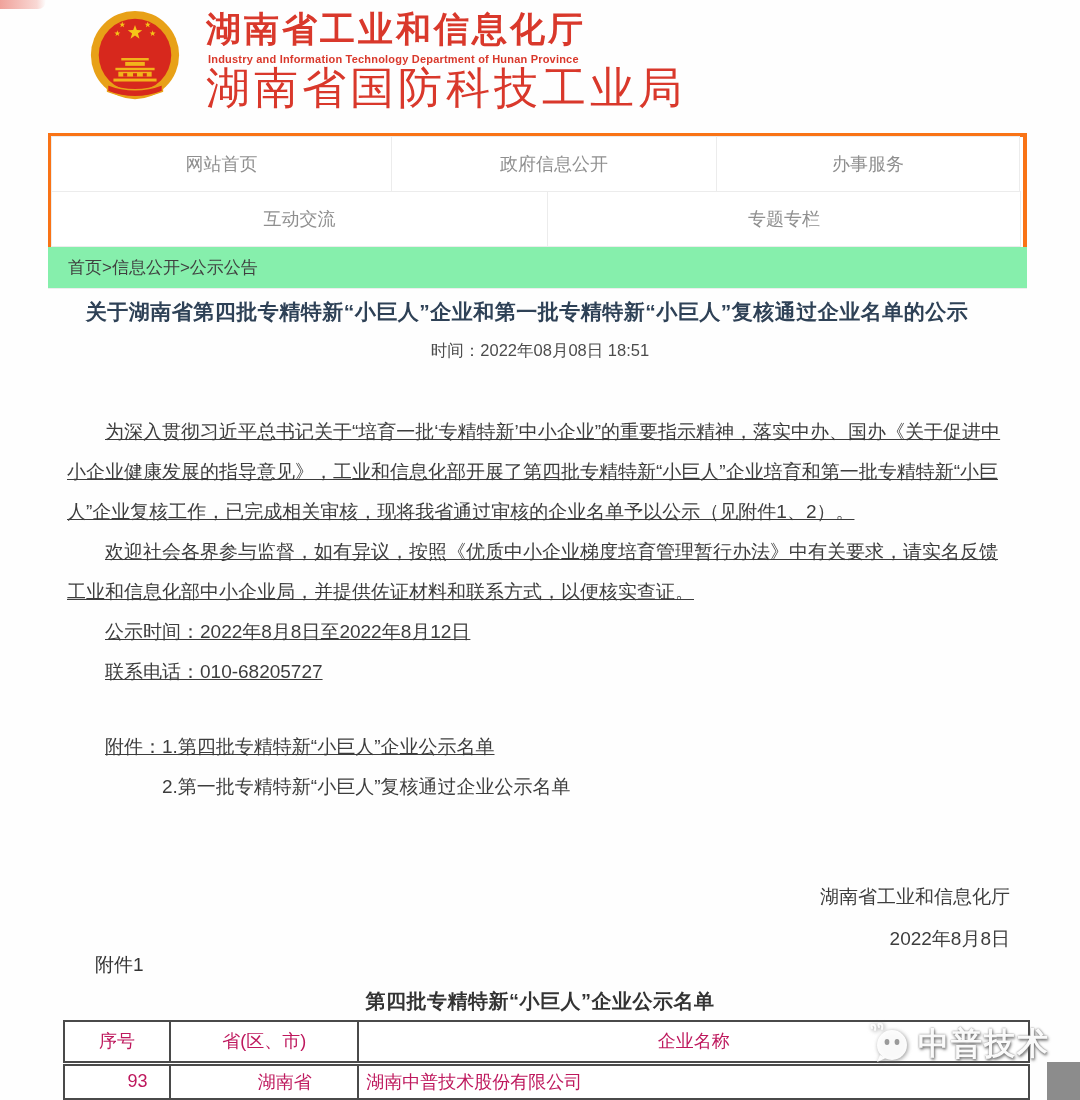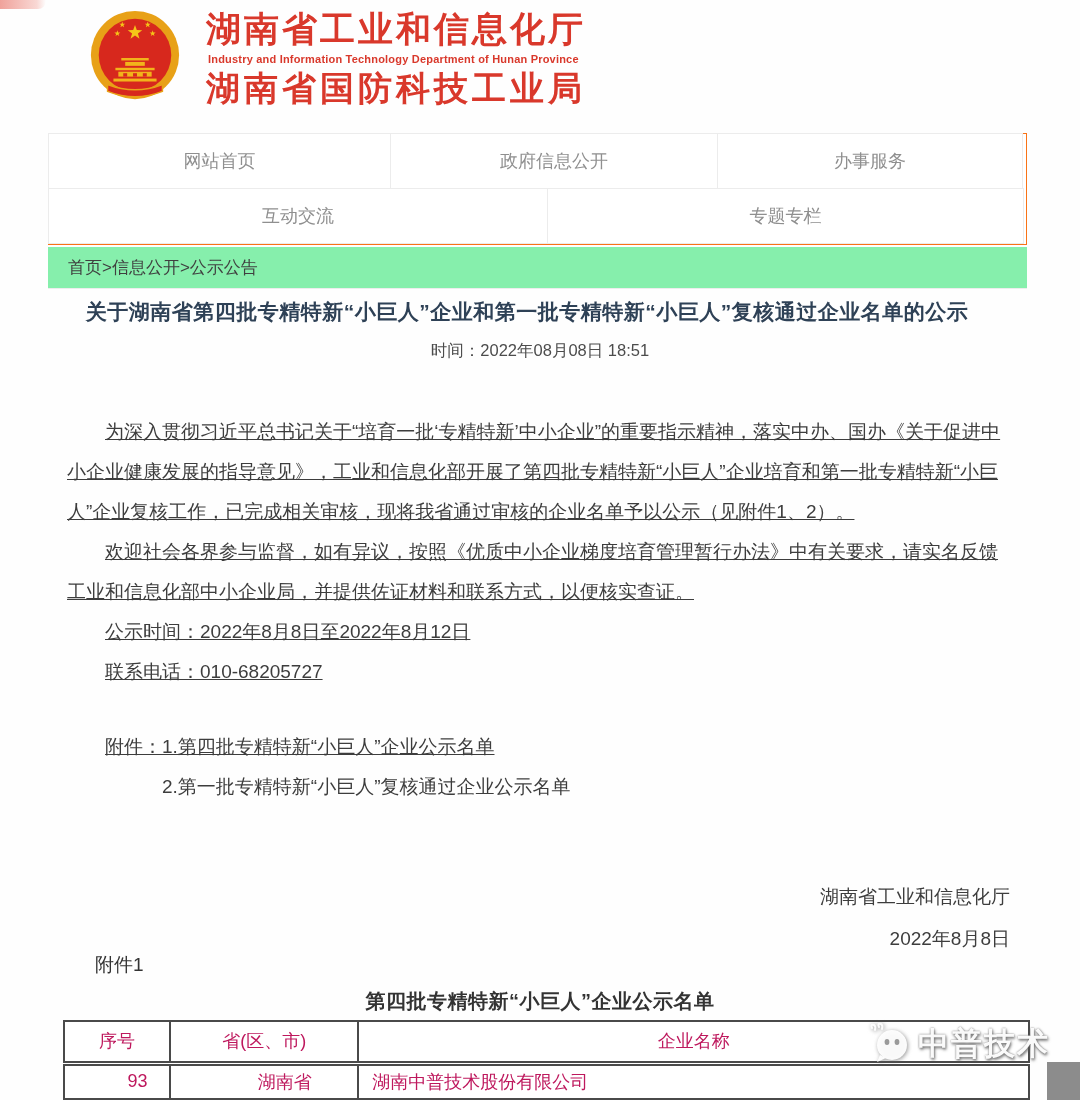--- a/index.html
+++ b/index.html
@@ -10,24 +10,24 @@
   
   .corner-red { position:absolute; top:0; left:0; width:46px; height:9px;
     background:linear-gradient(90deg,#e4574a,#f4b9b2 80%,transparent); opacity:.55; border-radius:0 0 8px 0; }
 
   
   .masthead { position:absolute; top:8px; left:86px; display:flex; align-items:center; }
   .emblem { width:98px; height:100px; flex:0 0 auto; }
   .org-text { margin-left:22px; color:#d9382b; }
   .org-line1 { font-size:35px; font-weight:bold; letter-spacing:3px; line-height:38px; }
   .org-en { font-size:11px; font-weight:bold; letter-spacing:.2px; line-height:18px; margin:2px 0 1px 2px; }
-  .org-line2 { font-size:34px; font-weight:bold; letter-spacing:4px; line-height:38px; }
+  .org-line2 { font-size:44px; font-weight:normal; letter-spacing:4px; line-height:38px; }
 
   
-  .nav { position:absolute; top:133px; left:48px; width:979px; border:1px solid #f97316; background:#fff; }
+  .nav { position:absolute; top:133px; left:48px; width:979px; border:4px solid #f97316; background:#fff; }
   .nav-row { display:flex; }
   .nav-cell { height:56px; display:flex; align-items:center; justify-content:center;
     font-size:18px; color:#8f8f8f; border:1px solid #ececec; margin:-1px 0 0 -1px; cursor:pointer; }
   .r1c1 { width:35.1%; } .r1c2 { width:33.6%; } .r1c3 { width:31.3%; }
   .r2c1 { width:51.2%; } .r2c2 { width:48.8%; }
 
   
   .breadcrumb { position:absolute; top:247px; left:48px; width:979px; height:42px;
     line-height:42px; padding-left:20px; font-size:17px; color:#3f3f3f;
     border-bottom:1px solid #ededed; background:#86efac; }
@@ -50,21 +50,21 @@
 
   
   .attach1-label { position:absolute; top:952px; left:95px; font-size:19px; color:#333; }
   .table-title { position:absolute; top:988px; left:40px; width:1000px; text-align:center;
     font-size:20px; font-weight:bold; color:#333; letter-spacing:.5px; }
   .list-table { position:absolute; top:1020px; left:63px; width:967px;
     border-collapse:collapse; background:#fff; font-size:18px; color:#be185d; }
   .list-table th { border:2px solid #4a4a4a; border-bottom:5px double #4a4a4a;
     font-weight:normal; height:42px; text-align:center; }
   .list-table td { border:2px solid #4a4a4a; height:36px; text-align:center;padding-left:41px; }
-  .list-table td.company { text-align:left; padding-left:13px; }
+  .list-table td.company { text-align:left; padding-left:7px; }
   .col-no { width:11%; } .col-prov { width:19.5%; }
 
   
   .watermark { position:absolute; top:1022px; left:868px; display:flex; align-items:center; z-index:5; }
   .wm-icon { width:44px; height:44px; margin-right:6px; filter:drop-shadow(1px 1px 2px rgba(100,100,100,.7)); }
   .wm-text { font-size:31px; font-weight:bold; color:rgba(255,255,255,.96); letter-spacing:2px;
     text-shadow:0 0 2px rgba(110,110,110,.9),1px 2px 3px rgba(90,90,90,.8); }
 
   .corner-gray { position:absolute; right:0; bottom:0; width:33px; height:38px; background:#8c8c8c; }
 </style>

